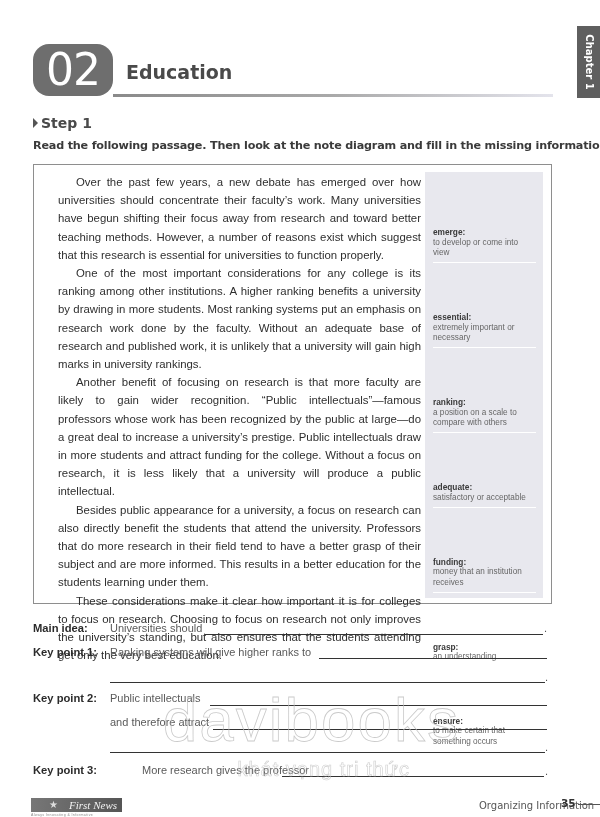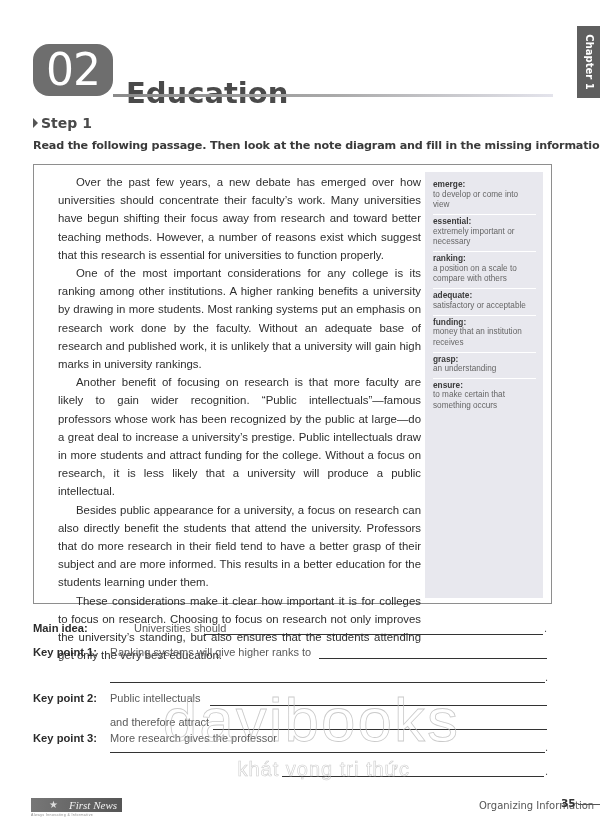--- a/index.html
+++ b/index.html
@@ -9,21 +9,21 @@
   }
   .chapter-num-block {
     position: absolute; left: 33px; top: 44px; width: 80px; height: 52px;
     background: #6e6e6e; color: #ffffff;
     font-family: "DejaVu Sans", sans-serif; font-size: 44px; line-height: 52px;
     text-align: center; letter-spacing: -1px; border-radius: 16px;
   }
   .chapter-title {
     position: absolute; left: 126px; top: 52px;
     font-family: "DejaVu Sans", sans-serif; font-weight: bold;
-    font-size: 29px; color: #4a4a4a; line-height: 40px; margin-top: 21px;
+    font-size: 19px; color: #4a4a4a; line-height: 40px;
   }
   .title-rule {
     position: absolute; left: 113px; top: 94px; width: 440px; height: 3px;
     background: linear-gradient(to right, #8a8a8a 0%, #a9a9a9 50%, #e4e4ec 100%);
   }
   .chapter-tab {
     position: absolute; left: 577px; top: 26px; width: 23px; height: 72px;
     background: #5f5f5f; color: #ffffff;
   }
   .chapter-tab span {
@@ -57,21 +57,21 @@
     text-align: justify;
     margin-left: 11px;
   }
   .passage p { margin: 0; text-indent: 18px; }
   .glossary {
     position: absolute; left: 425px; top: 172px; width: 118px; height: 426px;
     background: #e8e8ee; box-sizing: border-box; padding: 6px 7px 0 8px;
   }
   .gloss-entry { border-bottom: 1px solid #ffffff; padding: 1px 0 3px; }
   .gloss-entry:last-child { border-bottom: none; }
-  .gloss-term { font-size: 8.3px; font-weight: bold; color: #3a3a3a; line-height: 10.5px; }
+  .gloss-term { font-size: 8.3px; font-weight: bold; color: #3a3a3a; line-height: 10.5px; margin-top: 48px; }
   .gloss-def { font-size: 8.2px; color: #666; line-height: 10.8px; }
   .note-row {
     position: absolute; left: 33px; font-size: 11px; color: #555;
     display: flex; align-items: flex-end; white-space: nowrap;
   }
   .note-label {
     font-weight: bold; color: #2b2b2b; width: 77px; display: inline-block;
     font-size: 11.2px;
   }
   .note-text { color: #5a5a5a; }
@@ -159,21 +159,21 @@
   <div class="gloss-entry">
     <div class="gloss-term">grasp:</div>
     <div class="gloss-def">an understanding</div>
   </div>
   <div class="gloss-entry">
     <div class="gloss-term">ensure:</div>
     <div class="gloss-def">to make certain that something occurs</div>
   </div>
 </div>
 
-<div class="note-row" style="top:622px;gap:24px;">
+<div class="note-row" style="top:622px;">
   <span class="note-label">Main idea:</span>
   <span class="note-text">Universities should</span>
 </div>
 <div class="blank-line" style="left:205px; top:634px; width:338px;"></div>
 <span class="period" style="left:544px; top:622px;">.</span>
 
 <div class="note-row" style="top:646px;">
   <span class="note-label">Key point 1:</span>
   <span class="note-text">Ranking systems will give higher ranks to</span>
 </div>
@@ -187,21 +187,21 @@
 </div>
 <div class="blank-line" style="left:210px; top:705px; width:337px;"></div>
 
 <div class="note-row" style="top:716px; left:110px;">
   <span class="note-text">and therefore attract</span>
 </div>
 <div class="blank-line" style="left:213px; top:729px; width:334px;"></div>
 <div class="blank-line" style="left:110px; top:752px; width:435px;"></div>
 <span class="period" style="left:545px; top:741px;">.</span>
 
-<div class="note-row" style="top:732px;">
+<div class="note-row" style="top:764px;gap:32px;">
   <span class="note-label">Key point 3:</span>
   <span class="note-text">More research gives the professor</span>
 </div>
 <div class="blank-line" style="left:282px; top:776px; width:262px;"></div>
 <span class="period" style="left:545px; top:765px;">.</span>
 
 <div class="watermark">davibooks</div>
 <div class="watermark-sub">khát vọng tri thức</div>
 
 <div class="footer-logo">

